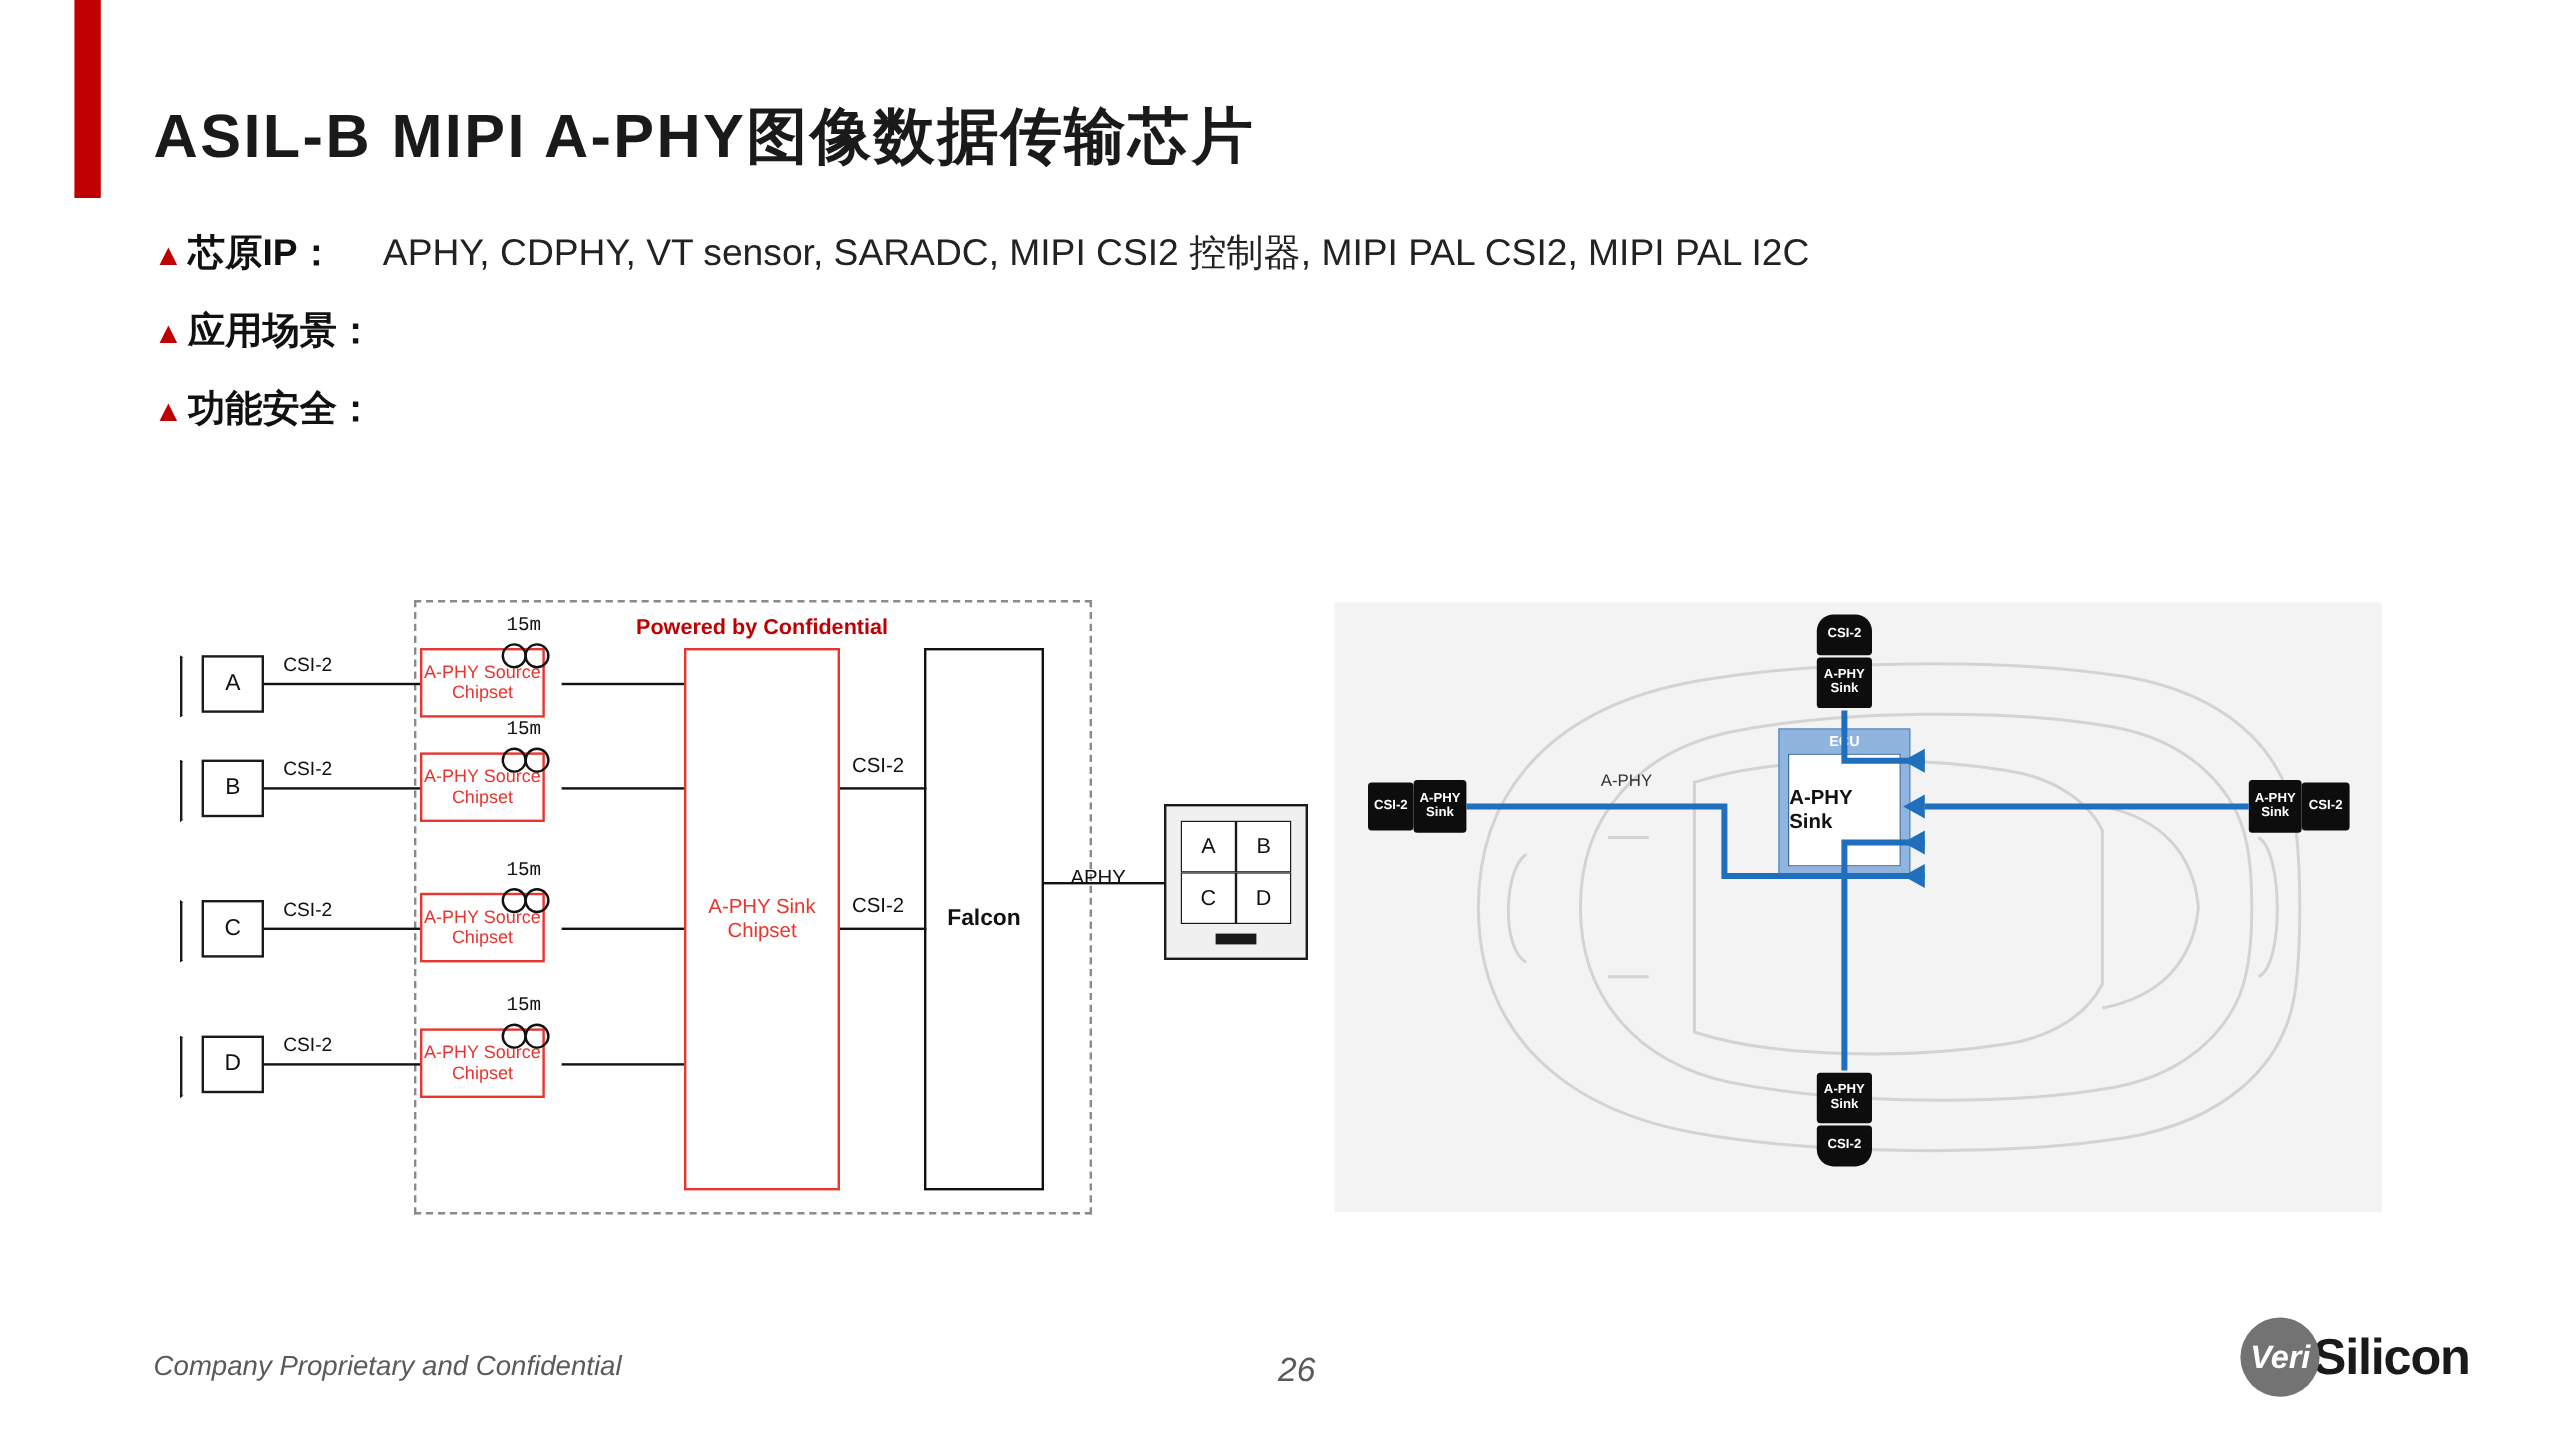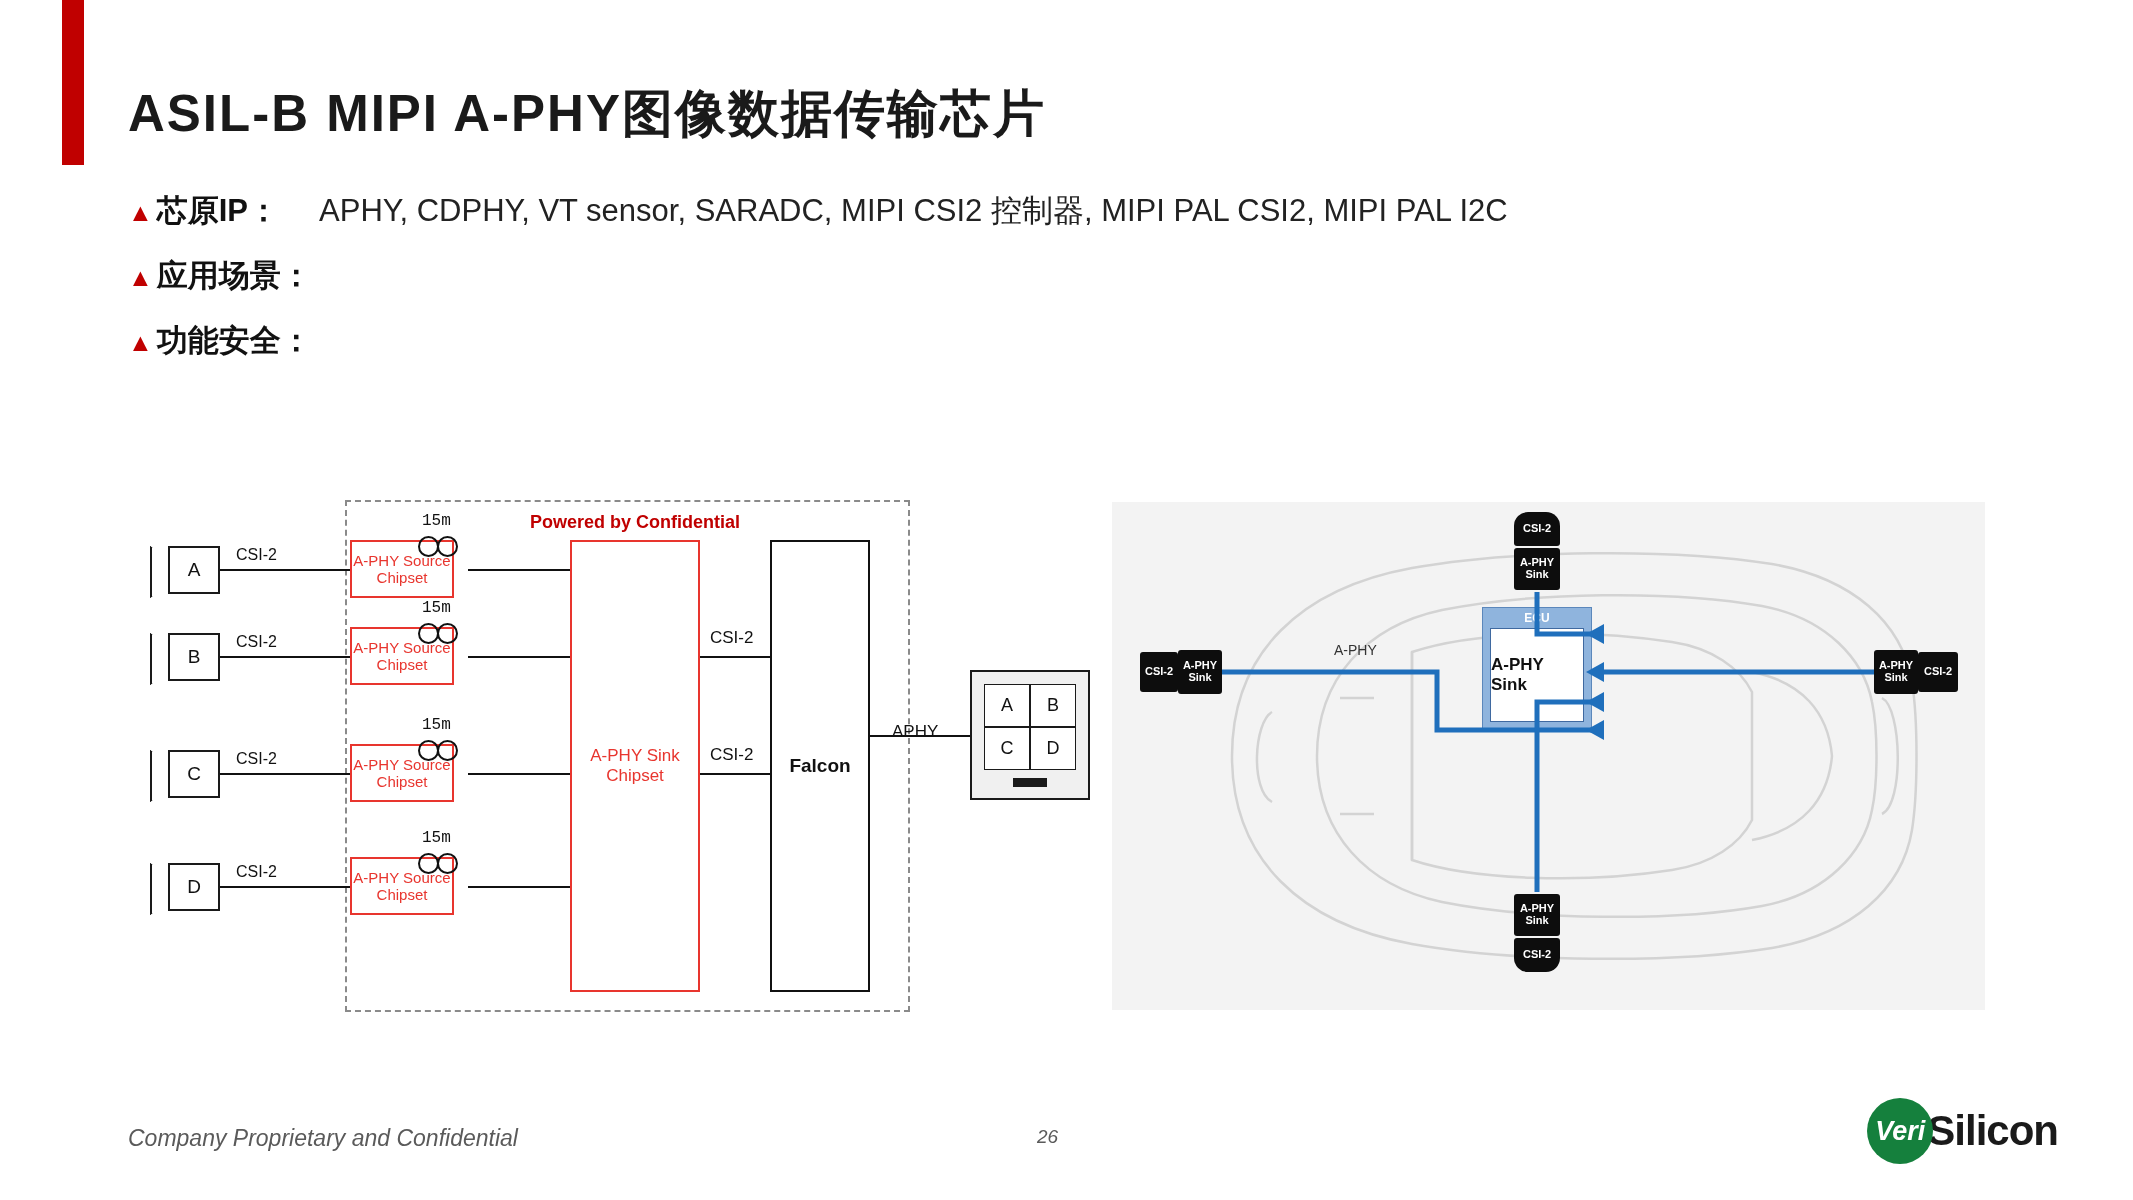--- a/index.html
+++ b/index.html
@@ -314,39 +314,39 @@
   .footer-left {
     position: absolute;
     left: 128px;
     top: 1125px;
     font-size: 23px;
     font-style: italic;
     color: #5a5a5a;
   }
   .footer-page {
     position: absolute;
-    left: 1037px;
+    left: 1065px;
     top: 1126px;
-    font-size: 19px;
+    font-size: 28px;
     font-style: italic;
     color: #5a5a5a;
   }
   .logo {
     position: absolute;
     right: 75px;
     top: 1098px;
     display: flex;
     align-items: center;
     height: 66px;
   }
   .logo-mark {
     width: 66px;
     height: 66px;
     border-radius: 50%;
-    background: #15803d;
+    background: #737373;
     color: #fff;
     font-size: 27px;
     font-style: italic;
     font-weight: bold;
     display: flex;
     align-items: center;
     justify-content: center;
     margin-right: -6px;
     z-index: 2;
   }

